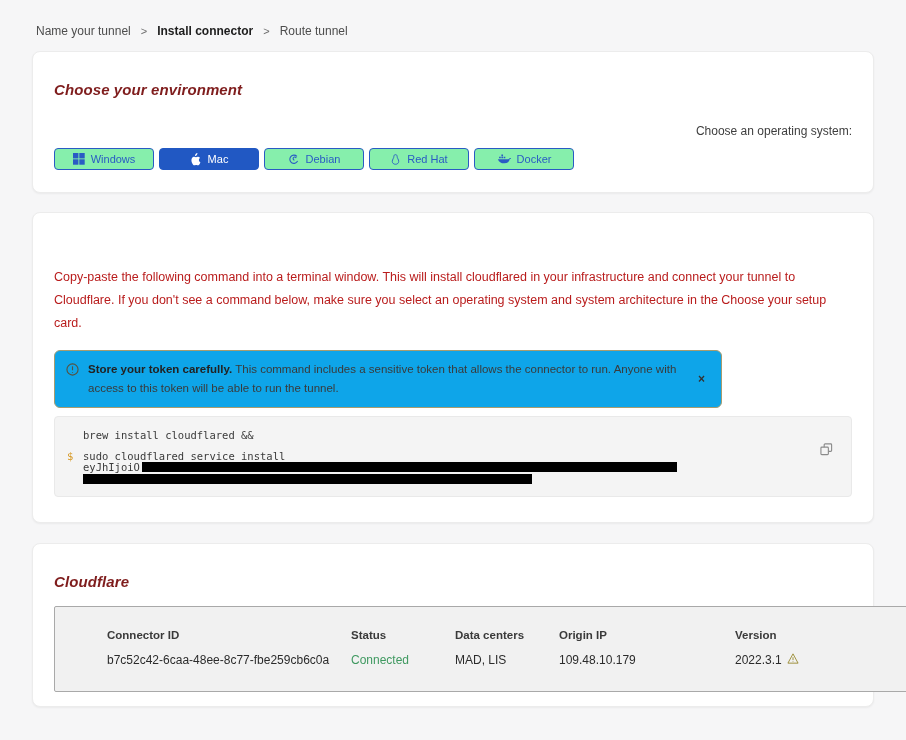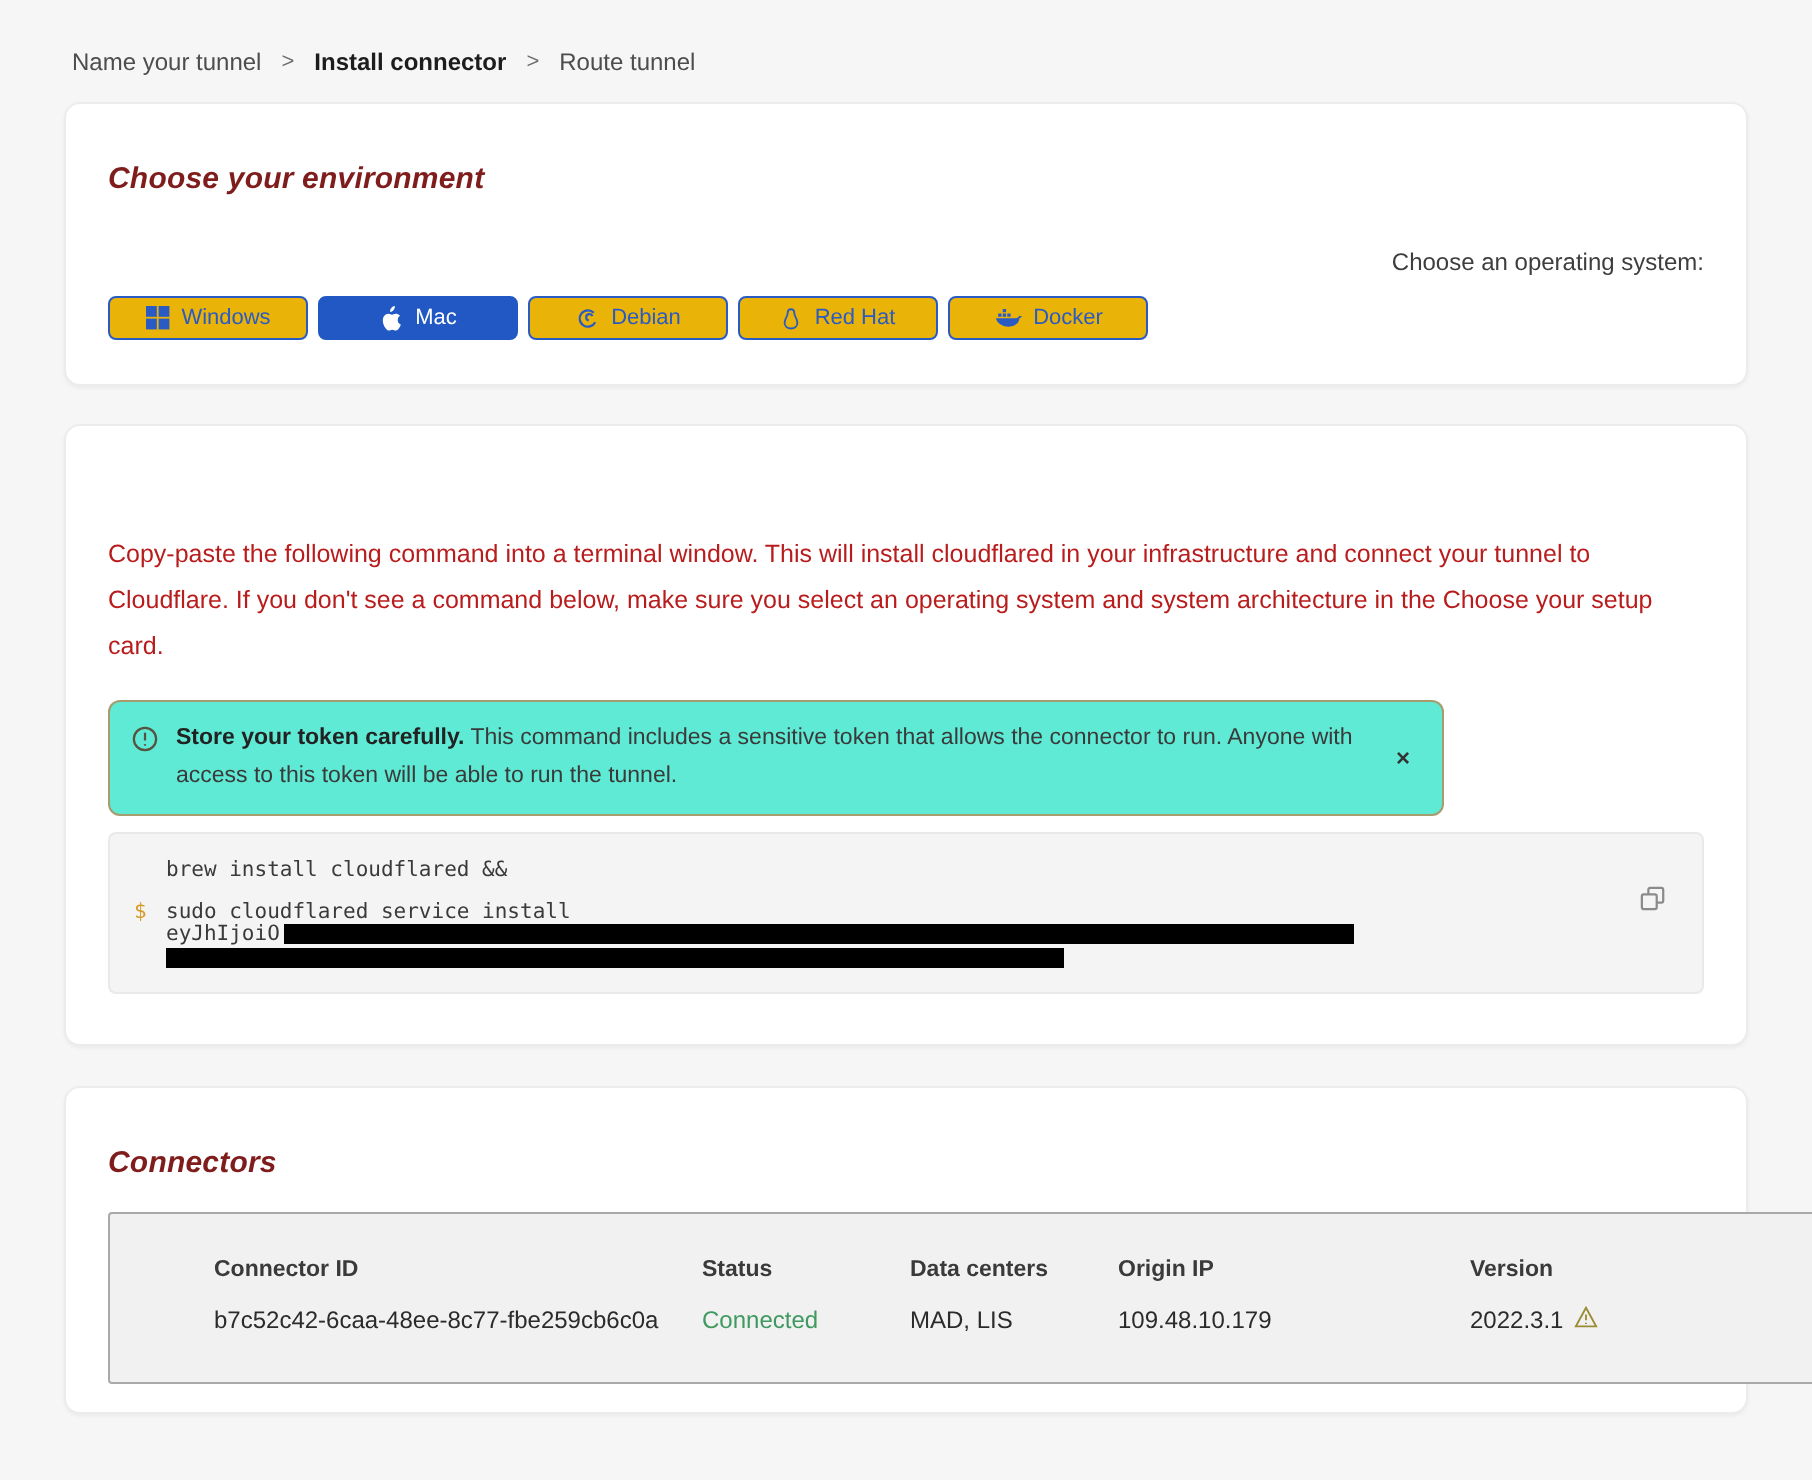--- a/index.html
+++ b/index.html
@@ -36,37 +36,37 @@
   #card-install     { margin-top:19px; padding:29px 21px 25px 21px; }
   #card-connectors  { margin-top:20px; padding:29px 21px 14px 21px; }
 
   
   .os-label { margin-top:26px; font-size:12px; color:#3e3e3e;text-align:right; }
   .os-row { display:flex; gap:5px; margin-top:10px; }
   .os-btn {
     width:100px; height:22px;
     display:flex; align-items:center; justify-content:center; gap:6px;
     border:1px solid #2a5bc4; border-radius:4px;
-    background:#eab308; color:#2a5bc4;
+    background:#86efac; color:#2a5bc4;
     font-size:11px; font-family:"Liberation Sans", sans-serif;
     cursor:pointer;
   }
   .os-btn.selected { background:#2158c3; color:#ffffff; border-color:#2158c3; }
   .os-btn svg { display:block; }
 
   
   .install-desc {
     margin-top:24px;
     font-size:12.5px; line-height:1.85; color:#b91c1c;
     max-width:796px;
   }
   .warning-banner {
     margin-top:15px;
     width:668px;
-    background:#5eead4;
+    background:#0ea5e9;
     border:1px solid #a79c6f;
     border-radius:6px;
     padding:9px 12px 9px 11px;
     display:flex; align-items:flex-start; gap:9px;
     font-size:11.5px; line-height:1.65; color:#3a3a3a;
   }
   .warning-banner .alert-ico { flex:0 0 auto; margin-top:3px; }
   .warning-banner .w-text { flex:1 1 auto; }
   .warning-banner .w-title { font-weight:bold; color:#222; }
   .warning-close {
@@ -222,21 +222,21 @@
     <button class="copy-btn">
       <svg width="13" height="13" viewBox="0 0 14 14" fill="none" stroke="#8a8a8a" stroke-width="1.2">
           <rect x="4.5" y="1" width="8" height="8" rx="1"></rect>
           <rect x="1" y="4.5" width="8" height="8" rx="1" fill="#f4f4f4"></rect>
         </svg>
     </button>
   </div>
 </section>
 
 <section class="card" id="card-connectors">
-  <h2>Connectors</h2>
+  <h2>Cloudflare</h2>
 
   <div class="connectors-table">
     <div class="t-row t-head">
       <span>Connector ID</span>
       <span>Status</span>
       <span>Data centers</span>
       <span>Origin IP</span>
       <span>Version</span>
     </div>
     <div class="t-row t-vals">

